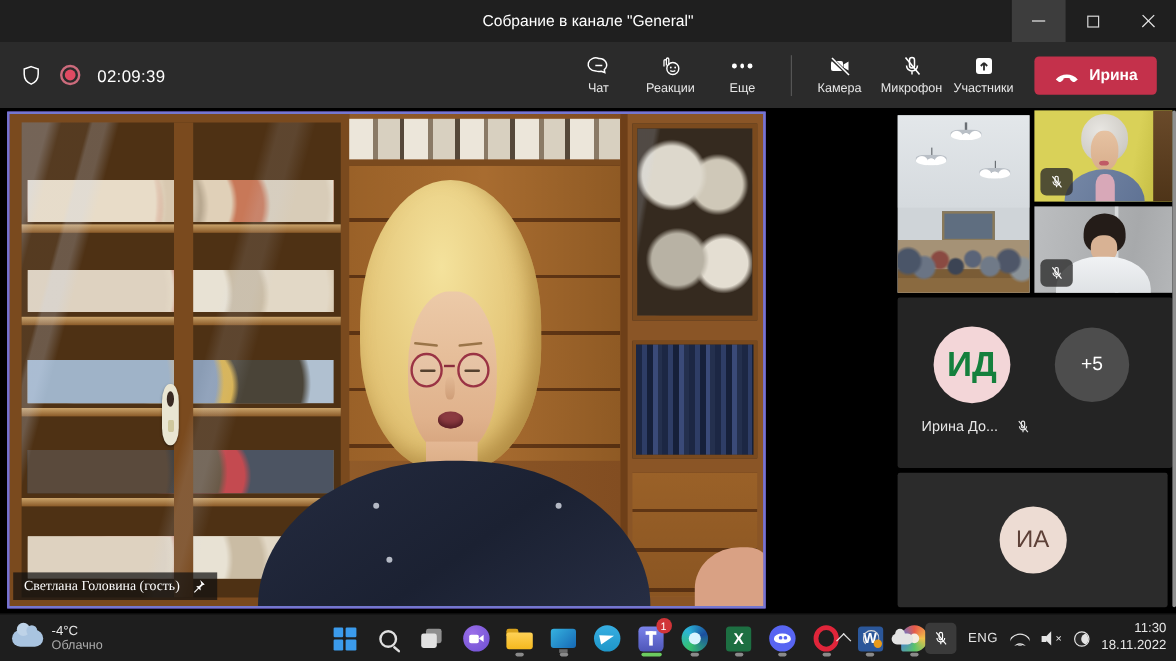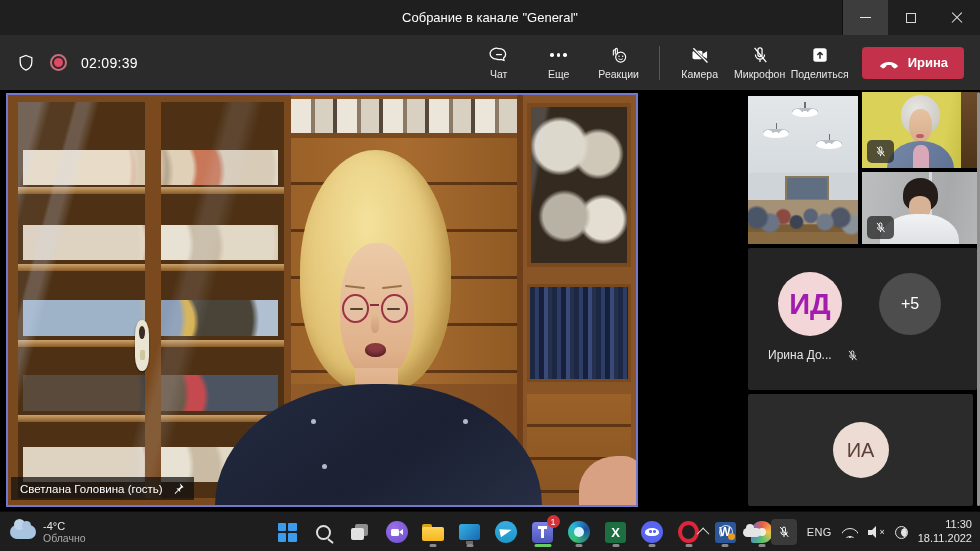--- a/index.html
+++ b/index.html
@@ -30,21 +30,21 @@
   .tb-btn .lab { color:#e6e6e6; font-size:10.5px; white-space:nowrap; }
   .tb-divider { width:1px; height:34px; background:#555; margin:0 8px; }
   .leave-btn { margin-left:10px; height:32px; min-width:96px; padding:0 16px; border-radius:4px; background:#c4314b; color:#ffffff; font-size:13px; font-weight:bold; display:flex; align-items:center; justify-content:center; gap:8px; cursor:pointer; }
   .dots3 { display:flex; gap:3px; height:20px; align-items:center; }
   .dots3 i { width:3.5px; height:3.5px; border-radius:50%; background:#fff; }
 
   
   .content { position:absolute; left:0; top:90px; width:100%; height:421px; background:#000; }
 
   
-  .main-tile { position:absolute; left:6px; top:3px; width:632px; height:414px; border:2.5px solid #7477d0; background:#8b5cf6; overflow:hidden; cursor:pointer; }
+  .main-tile { position:absolute; left:6px; top:3px; width:632px; height:414px; border:2.5px solid #7477d0; background:#8b5cf6; overflow:hidden; cursor:pointer;font-family:Liberation Serif, serif; }
   .wood-bg { position:absolute; inset:0; background:linear-gradient(90deg,#7d4a1e,#96602c 30%,#8a5526 62%,#7a451c); }
 
   .cab-left { position:absolute; left:0; top:0; width:45%; height:100%; background:#4e3114; border:7px solid #7a4a1e; border-left-width:10px; }
   .cab-left .glass { position:absolute; inset:0; background:linear-gradient(105deg, rgba(205,218,242,.30) 0 6%, rgba(205,218,242,.06) 9% 15%, rgba(205,218,242,.24) 16% 19%, rgba(205,218,242,0) 22% 55%, rgba(205,218,242,.12) 58% 62%, rgba(205,218,242,0) 66%); }
   .cab-left .mullion { position:absolute; left:48%; top:0; width:6%; height:100%; background:#7a4a1e; }
   .shelf { position:absolute; left:0; width:100%; height:7px; background:linear-gradient(#caa36a,#8a5a28); }
   .figs { position:absolute; left:2%; width:96%; height:9%; }
   .f1 { background-image:
         radial-gradient(circle at 6% 55%, #e8dcc8 0 38%, transparent 42%),
         radial-gradient(circle at 16% 62%, #c45a48 0 30%, transparent 34%),
@@ -155,21 +155,21 @@
   .thumb-man { left:114px; top:80px; width:115px; height:72px; background:linear-gradient(100deg,#bcbec0,#a7a9ab 70%,#b4b6b8); }
   .tm-frame { position:absolute; left:58%; top:0; width:3%; height:100%; background:#d8dadc; }
   .tm-hair { position:absolute; left:36%; top:8%; width:30%; height:46%; border-radius:50% 50% 40% 40%; background:#241c18; }
   .tm-face { position:absolute; left:41%; top:34%; width:19%; height:30%; border-radius:45%; background:#d8b294; }
   .tm-shirt { position:absolute; left:16%; top:58%; width:68%; height:46%; border-radius:45% 45% 0 0/80% 80% 0 0; background:linear-gradient(#f0f2f4,#dde0e3); }
 
   .mic-off-badge { position:absolute; left:5px; bottom:5px; width:27px; height:23px; border-radius:5px; background:rgba(42,42,42,.78); display:flex; align-items:center; justify-content:center; }
 
   .group-tile { left:0; top:156px; width:229px; height:142px; background:#242424; border-radius:2px; }
   .avatar { position:absolute; border-radius:50%; display:flex; align-items:center; justify-content:center; cursor:pointer; }
-  .av-id { left:30px; top:24px; width:64px; height:64px; background:#f3d6d8; color:#a21caf; font-size:29px; font-weight:bold; }
+  .av-id { left:30px; top:24px; width:64px; height:64px; background:#f3d6d8; color:#15803d; font-size:29px; font-weight:bold; }
   .av-ov { left:131px; top:25px; width:62px; height:62px; background:#4d4d4d; color:#ffffff; font-size:16px; }
   .group-label { position:absolute; left:20px; top:100px; display:flex; align-items:center; gap:14px; color:#e6e6e6; font-size:12px; }
 
   .ia-tile { left:0; top:302px; width:225px; height:112px; background:#2b2b2b; border-radius:2px; display:flex; align-items:center; justify-content:center; }
   .av-ia { position:static; width:56px; height:56px; background:#eddcd3; color:#5d4037; font-size:20px; }
 
   .panel-scrollbar { position:absolute; right:-3px; top:0; width:3px; height:100%; background:#8f8f8f; border-radius:2px; cursor:pointer; }
 
   
   .taskbar { position:absolute; left:0; top:511px; width:100%; height:40px; background:#1e1e1e; border-top:1px solid #0c0c0c; }
@@ -272,38 +272,38 @@
     </div>
     <div class="tb-right">
       <div class="tb-btn">
         <svg class="wicon" width="20" height="20" viewBox="0 0 24 24">
             <path d="M12 4.5a7.5 6.5 0 1 0-3.2 12.4c1.1.4 2.1.6 3.2.6.9 0 1.6-.1 2.4-.3L18 18.5l-.5-2.8a7.5 6.5 0 0 0-5.5-11.2z" fill="none" stroke="#fff" stroke-width="1.5"></path>
             <path d="M8.5 11.5h7" stroke="#fff" stroke-width="1.5"></path>
           </svg>
         <span class="lab">Чат</span>
       </div>
       <div class="tb-btn">
-        <span class="dots3">
-            <i></i>
-            <i></i>
-            <i></i>
-          </span>
-        <span class="lab">Еще</span>
-      </div>
-      <div class="tb-btn">
         <svg class="wicon" width="22" height="20" viewBox="0 0 24 24">
             <circle cx="14" cy="14.5" r="6" stroke="#fff" fill="none" stroke-width="1.4"></circle>
             <circle cx="12" cy="13.5" r=".9" fill="#fff"></circle>
             <circle cx="16.4" cy="13.5" r=".9" fill="#fff"></circle>
             <path d="M11.5 16.5c.9 1.1 4.1 1.1 5 0" stroke="#fff" fill="none" stroke-width="1.2"></path>
             <path d="M5.2 12.5V6.8a1.2 1.2 0 0 1 2.4 0" stroke="#fff" fill="none" stroke-width="1.3"></path>
             <path d="M7.6 11.5V5.2a1.2 1.2 0 0 1 2.4 0v6" stroke="#fff" fill="none" stroke-width="1.3"></path>
           </svg>
         <span class="lab">Реакции</span>
       </div>
+      <div class="tb-btn">
+        <span class="dots3">
+            <i></i>
+            <i></i>
+            <i></i>
+          </span>
+        <span class="lab">Еще</span>
+      </div>
       <div class="tb-divider"></div>
       <div class="tb-btn">
         <svg class="wicon" width="22" height="20" viewBox="0 0 24 24">
             <rect x="3" y="7" width="12" height="10" rx="2" fill="#fff"></rect>
             <path d="M15.5 10.5l5-3v9l-5-3z" fill="#fff"></path>
             <path d="M3.5 4.5l17 16" stroke="#2b2b2b" stroke-width="3.4"></path>
             <path d="M4 4l17 17" stroke="#fff" stroke-width="1.6"></path>
           </svg>
         <span class="lab">Камера</span>
       </div>
@@ -314,21 +314,21 @@
             <path d="M12 17.2v3.3" stroke="#fff" stroke-width="1.5"></path>
             <path d="M5.5 3.5l14 17" stroke="#fff" stroke-width="1.6"></path>
           </svg>
         <span class="lab">Микрофон</span>
       </div>
       <div class="tb-btn">
         <svg class="wicon" width="20" height="20" viewBox="0 0 24 24">
             <rect x="4" y="4" width="16" height="16" rx="3" fill="#fff"></rect>
             <path d="M12 16.5V8.8m0 0l-3.2 3.2m3.2-3.2l3.2 3.2" stroke="#2b2b2b" stroke-width="1.8" fill="none"></path>
           </svg>
-        <span class="lab">Поделиться</span>
+        <span class="lab">Участники</span>
       </div>
       <div class="leave-btn">
         <svg class="wicon" width="22" height="12" viewBox="0 0 24 12">
             <path d="M2 9.5C7 3.5 17 3.5 22 9.5l-2.6 2c-.6.5-1.5.5-2.1 0l-1.7-1.3c-.5-.4-.7-1-.6-1.6-2-.6-4-.6-6 0 .1.6-.1 1.2-.6 1.6l-1.7 1.3c-.6.5-1.5.5-2.1 0z" fill="#fff"></path>
           </svg>
         <span>Ирина</span>
       </div>
     </div>
   </div>
 

